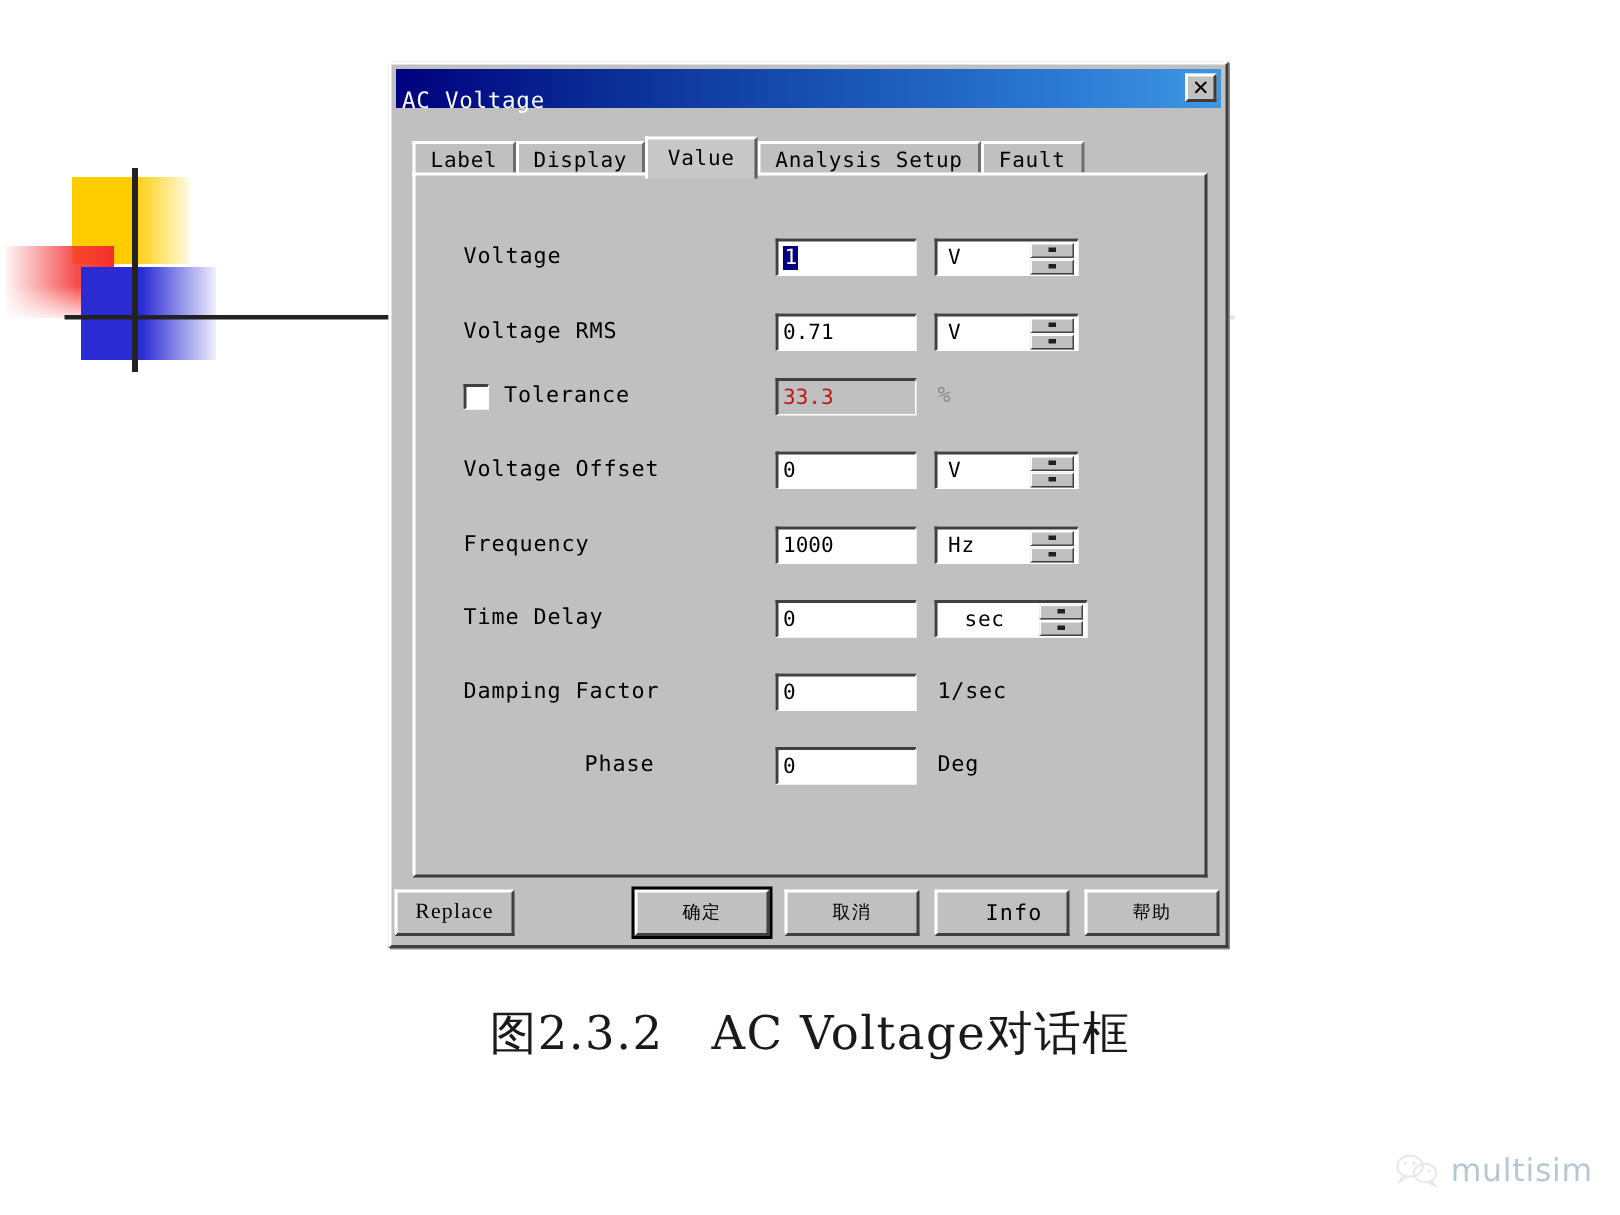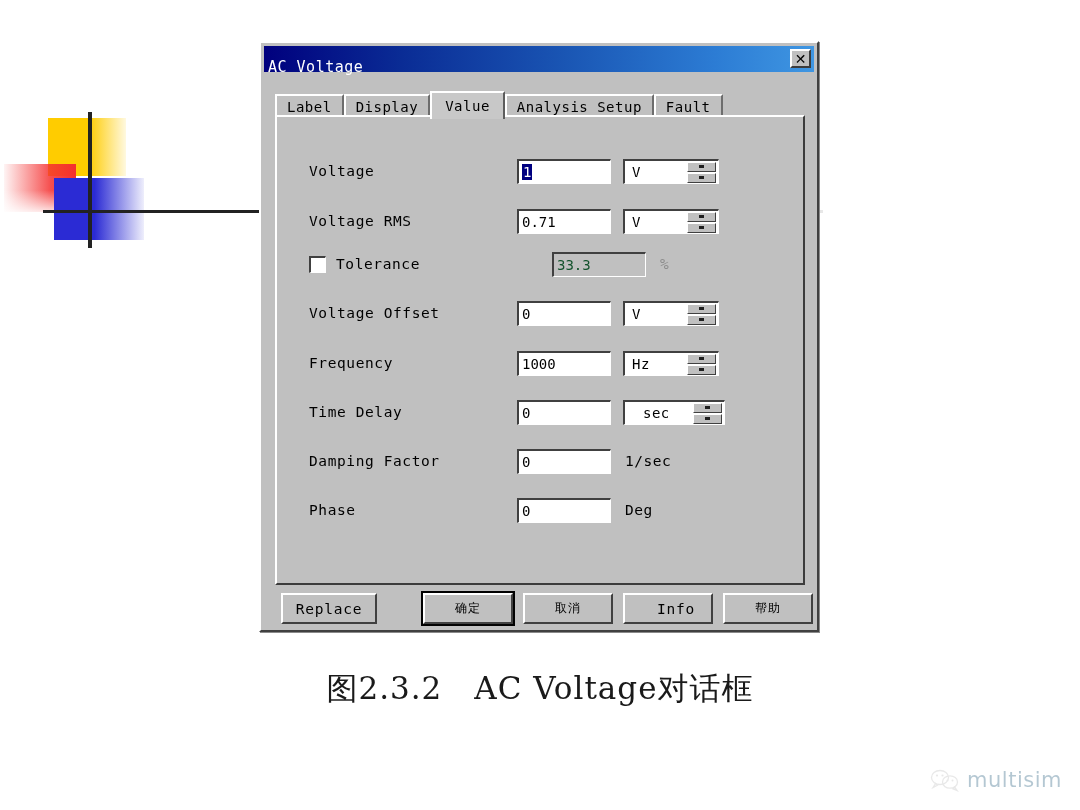--- a/index.html
+++ b/index.html
@@ -190,22 +190,21 @@
     display: flex;
     align-items: center;
     padding-left: 3px;
     font-size: 14px;
     color: #000000;
     overflow: hidden;
     cursor: text;
   }
   .textfield.disabled {
     background: #c0c0c0;
-    color: #14532d;
-    margin-left: 35px;
+    color: #b91c1c;
   }
   .textfield .sel {
     background: #000080;
     color: #ffffff;
     padding: 0 1px;
   }
 
   .unitbox {
     width: 96px;
     height: 25px;
@@ -452,29 +451,29 @@
               <i></i>
             </div>
           </div>
         </div>
       </div>
       <div class="row" style="top: 330px;">
         <div class="row-label">Damping Factor</div>
         <div class="textfield">0</div>
         <div class="plainunit">1/sec</div>
       </div>
-      <div class="row" style="top: 379px;">
+      <div class="row" style="top: 379px; text-align: center;">
         <div class="row-label">Phase</div>
         <div class="textfield">0</div>
         <div class="plainunit">Deg</div>
       </div>
     </div>
 
   <div id="buttonbar"></div>
-<div class="btn" style="left: 20px; width: 96px; top: 550px;">Replace</div>
+<div class="btn" style="left: 2px; width: 80px; top: 550px; font-family: Liberation Serif, serif;">Replace</div>
     <div class="btn cjk default" style="left: 162px; width: 90px; top: 550px;">确定</div>
     <div class="btn cjk" style="left: 262px; width: 90px; top: 550px;">取消</div>
     <div class="btn" style="left: 362px; width: 90px; top: 550px; padding-left: 16px;">Info</div>
     <div class="btn cjk" style="left: 462px; width: 90px; top: 550px;">帮助</div>
   </div>
 
 <div id="caption">图2.3.2　AC Voltage对话框</div>
 
 <div id="watermark">
   <svg width="30" height="24" viewBox="0 0 30 24">

